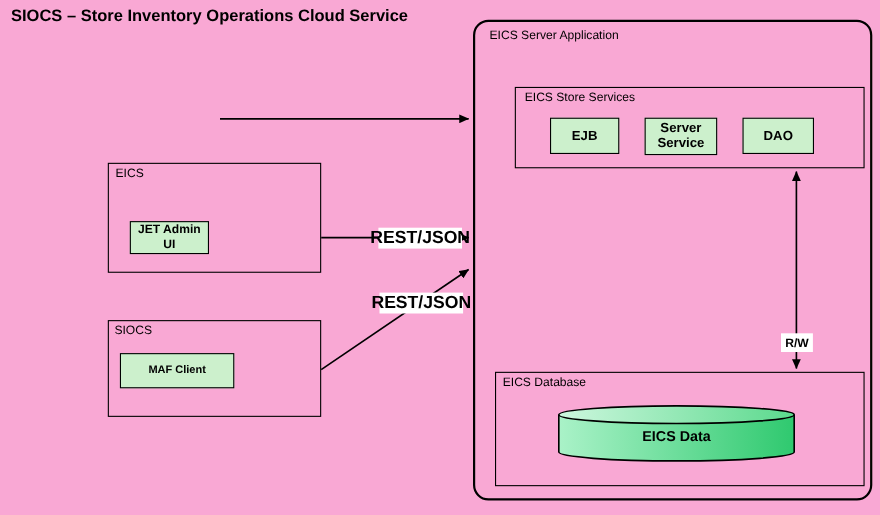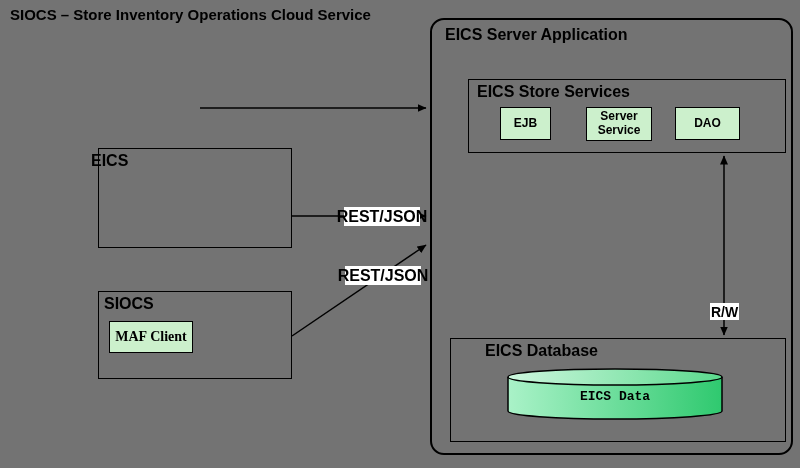--- a/index.html
+++ b/index.html
@@ -1,22 +1,22 @@
 <!DOCTYPE html>
 <html><head>
 <meta charset="utf-8">
 <style>
   html,body{margin:0;padding:0;background:#fff;}
   #canvas{
-    position:relative;width:800px;height:468px;background:#737373;overflow:hidden;
+    position:relative;width:800px;height:468px;background:#f9a8d4;overflow:hidden;
     font-family:"Liberation Sans","DejaVu Sans",sans-serif;color:#000;
   }
   .abs{position:absolute;}
   .title{font-size:15px;font-weight:bold;letter-spacing:0px;}
-  .grouplabel{font-size:16px;font-weight:bold;white-space:nowrap;}
+  .grouplabel{font-size:11px;font-weight:normal;white-space:nowrap;}
   .container{position:absolute;border:1.5px solid #000;background:transparent;box-sizing:border-box;}
   .outer{border-width:2px;border-radius:14px;}
   .greenbox{
     position:absolute;border:1.5px solid #000;box-sizing:border-box;
     display:flex;align-items:center;justify-content:center;text-align:center;
     font-size:12px;font-weight:bold;line-height:1.15;
   }
   .linelabel{
     position:absolute;background:#ffffff;display:flex;align-items:center;justify-content:center;
     font-size:16px;font-weight:bold;z-index:6;white-space:nowrap;
@@ -33,71 +33,74 @@
 <div id="canvas">
 
   <div class="abs title" style="left:10px;top:6px;">SIOCS – Store Inventory Operations Cloud Service</div>
 
   <div class="container outer" style="left:430px;top:18px;width:363px;height:437px;"></div>
   <div class="abs grouplabel z4" style="left:445px;top:26px;">EICS Server Application</div>
 
   <div class="container" style="left:468px;top:79px;width:318px;height:74px;"></div>
   <div class="abs grouplabel z4" style="left:477px;top:83px;">EICS Store Services</div>
 
-  <div class="greenbox z4" style="left:500px;top:107px;width:51px;height:33px;background:#ccf0cc;">
+  <div class="greenbox z4" style="left:500px;top:107px;width:63px;height:33px;background:#ccf0cc;">
     <span>EJB</span>
   </div>
   <div class="greenbox z4" style="left:586px;top:107px;width:66px;height:34px;background:#ccf0cc;">
     <span style="width:48px;">Server Service</span>
   </div>
   <div class="greenbox z4" style="left:675px;top:107px;width:65px;height:33px;background:#ccf0cc;">
     <span>DAO</span>
   </div>
 
   <div class="container" style="left:450px;top:338px;width:336px;height:104px;"></div>
-  <div class="abs grouplabel z4" style="left:457px;top:342px;margin-left:28px;">EICS Database</div>
+  <div class="abs grouplabel z4" style="left:457px;top:342px;">EICS Database</div>
 
   <svg class="abs z4" style="left:507px;top:368px;" width="216" height="53" viewBox="0 0 216 53">
     <defs>
       <linearGradient id="cylBody" x1="0" y1="0" x2="1" y2="0">
         <stop offset="0" stop-color="#aaf2c8"></stop>
         <stop offset="1" stop-color="#2fc96f"></stop>
       </linearGradient>
       <linearGradient id="cylTop" x1="0" y1="0" x2="1" y2="0">
         <stop offset="0" stop-color="#cdf7de"></stop>
         <stop offset="1" stop-color="#5bd98d"></stop>
       </linearGradient>
     </defs>
     <path d="M 1 9 L 1 43 A 107 8 0 0 0 215 43 L 215 9" fill="url(#cylBody)" stroke="#000" stroke-width="1.5"></path>
     <ellipse cx="108" cy="9" rx="107" ry="8" fill="url(#cylTop)" stroke="#000" stroke-width="1.5"></ellipse>
   </svg>
-  <div class="cyl-label" style="left:507px;top:389px;width:216px;font-family:Liberation Mono, monospace;">EICS Data</div>
+  <div class="cyl-label" style="left:507px;top:389px;width:216px;">EICS Data</div>
 
 
   <div class="container" style="left:98px;top:148px;width:194px;height:100px;"></div>
-  <div class="abs grouplabel z4" style="left:91px;top:152px;">EICS</div>
+  <div class="abs grouplabel z4" style="left:105px;top:152px;">EICS</div>
+  <div class="greenbox z4" style="left:118px;top:201px;width:72px;height:30px;background:#ccf0cc;font-size:11px;">
+    <span style="width:62px;">JET Admin UI</span>
+  </div>
 
   <div class="container" style="left:98px;top:291px;width:194px;height:88px;"></div>
   <div class="abs grouplabel z4" style="left:104px;top:295px;">SIOCS</div>
-  <div class="greenbox z4" style="left:109px;top:321px;width:84px;height:32px;background:#ccf0cc;font-size:14px;font-family:Liberation Serif, serif;">
+  <div class="greenbox z4" style="left:109px;top:321px;width:104px;height:32px;background:#ccf0cc;font-size:10px;">
     <span>MAF Client</span>
   </div>
 
   <svg class="connectors" width="800" height="468" viewBox="0 0 800 468">
     <defs>
       <marker id="arrowEnd" markerWidth="10" markerHeight="8" refX="8.5" refY="4" orient="auto" markerUnits="userSpaceOnUse">
         <path d="M0,0 L9,4 L0,8 z" fill="#000"></path>
       </marker>
       <marker id="arrowStart" markerWidth="10" markerHeight="8" refX="8.5" refY="4" orient="auto-start-reverse" markerUnits="userSpaceOnUse">
         <path d="M0,0 L9,4 L0,8 z" fill="#000"></path>
       </marker>
     </defs>
     <line x1="200" y1="108" x2="426" y2="108" stroke="#000" stroke-width="1.5" marker-end="url(#arrowEnd)"></line>
     <line x1="292" y1="216" x2="426" y2="216" stroke="#000" stroke-width="1.5" marker-end="url(#arrowEnd)"></line>
     <line x1="292" y1="336" x2="426" y2="245" stroke="#000" stroke-width="1.5" marker-end="url(#arrowEnd)"></line>
     <line x1="724" y1="156" x2="724" y2="335" stroke="#000" stroke-width="1.5" marker-start="url(#arrowStart)" marker-end="url(#arrowEnd)"></line>
   </svg>
 
   <div class="linelabel" style="left:344px;top:207px;width:76px;height:19px;">REST/JSON</div>
   <div class="linelabel" style="left:345px;top:266px;width:76px;height:19px;">REST/JSON</div>
-  <div class="linelabel" style="left:710px;top:303px;width:29px;height:17px;font-size:14px;">R/W</div>
+  <div class="linelabel" style="left:710px;top:303px;width:29px;height:17px;font-size:11px;">R/W</div>
 
 </div>
 
 </body></html>

